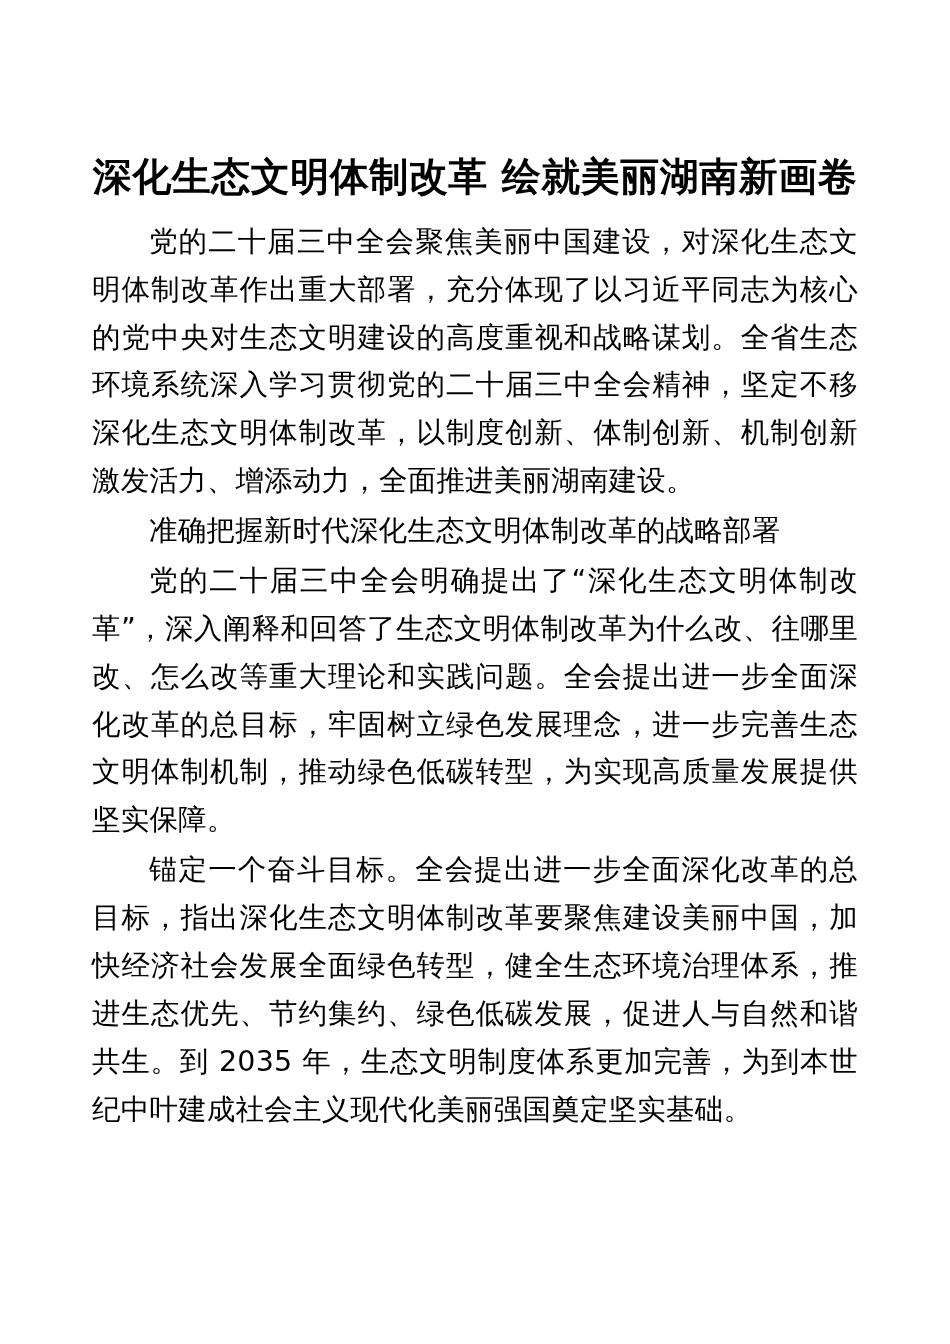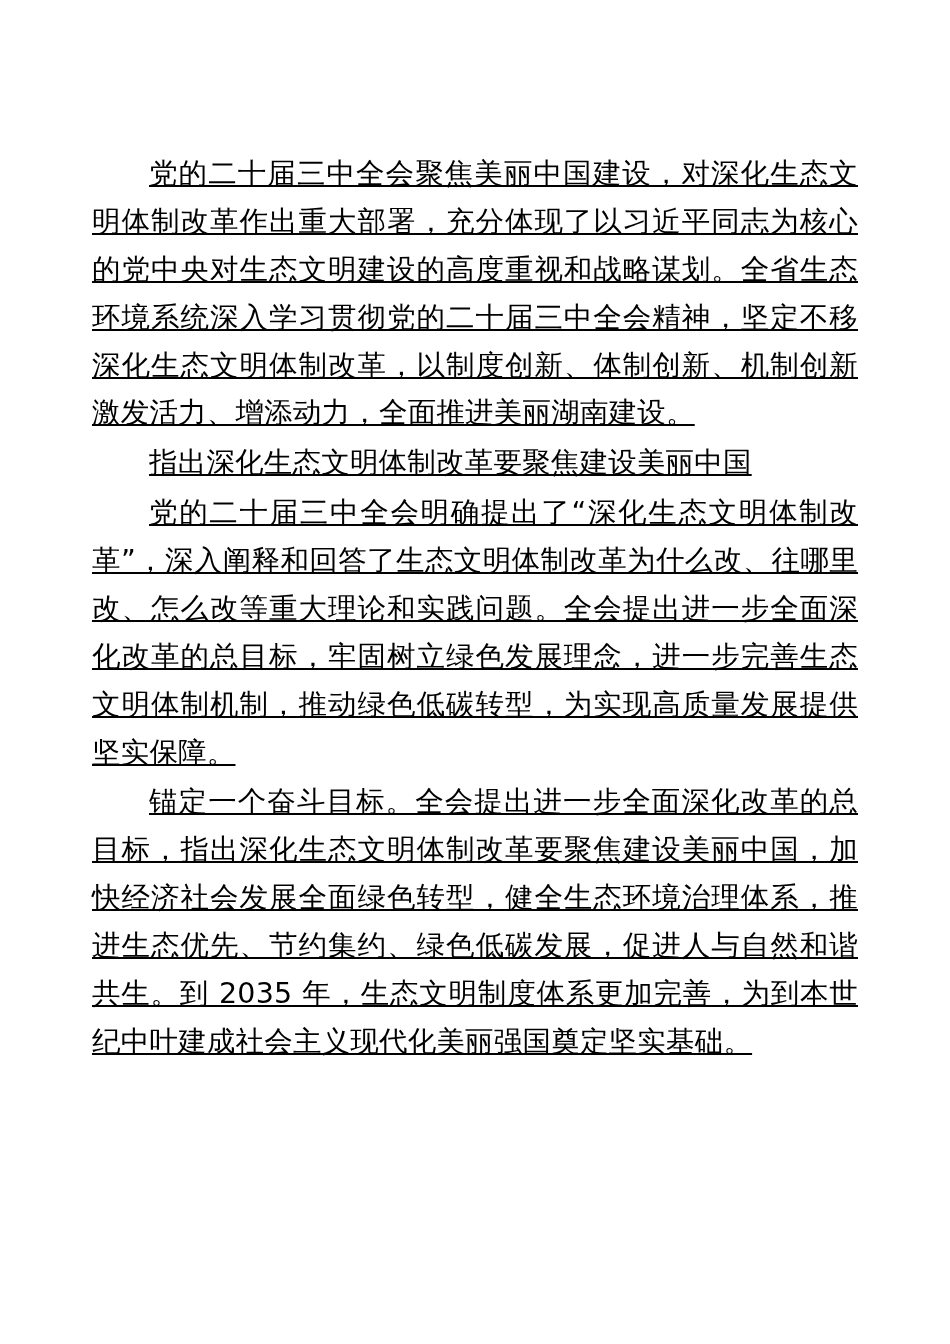--- a/index.html
+++ b/index.html
@@ -33,27 +33,27 @@
   }
   .para {
     font-family: "DejaVu Sans", sans-serif;
     font-size: 28.5px;
     line-height: 1.68;
     text-align: justify;
     text-justify: inter-ideograph;
     margin: 0 0 2px 0;
     text-indent: 2em;
     letter-spacing: 0.2px;
-    text-decoration: underline;
   }
   .para:last-child {
     margin-bottom: 16px;
   }
 </style>
 </head>
 <body>
 
 <div class="page">
+  <h1 class="doc-title">深化生态文明体制改革 绘就美丽湖南新画卷</h1>
   <p class="para">党的二十届三中全会聚焦美丽中国建设，对深化生态文明体制改革作出重大部署，充分体现了以习近平同志为核心的党中央对生态文明建设的高度重视和战略谋划。全省生态环境系统深入学习贯彻党的二十届三中全会精神，坚定不移深化生态文明体制改革，以制度创新、体制创新、机制创新激发活力、增添动力，全面推进美丽湖南建设。</p>
-  <p class="para">指出深化生态文明体制改革要聚焦建设美丽中国</p>
+  <p class="para">准确把握新时代深化生态文明体制改革的战略部署</p>
   <p class="para">党的二十届三中全会明确提出了“深化生态文明体制改革”，深入阐释和回答了生态文明体制改革为什么改、往哪里改、怎么改等重大理论和实践问题。全会提出进一步全面深化改革的总目标，牢固树立绿色发展理念，进一步完善生态文明体制机制，推动绿色低碳转型，为实现高质量发展提供坚实保障。</p>
   <p class="para">锚定一个奋斗目标。全会提出进一步全面深化改革的总目标，指出深化生态文明体制改革要聚焦建设美丽中国，加快经济社会发展全面绿色转型，健全生态环境治理体系，推进生态优先、节约集约、绿色低碳发展，促进人与自然和谐共生。到 2035 年，生态文明制度体系更加完善，为到本世纪中叶建成社会主义现代化美丽强国奠定坚实基础。</p>
 </div>
 
 </body></html>

